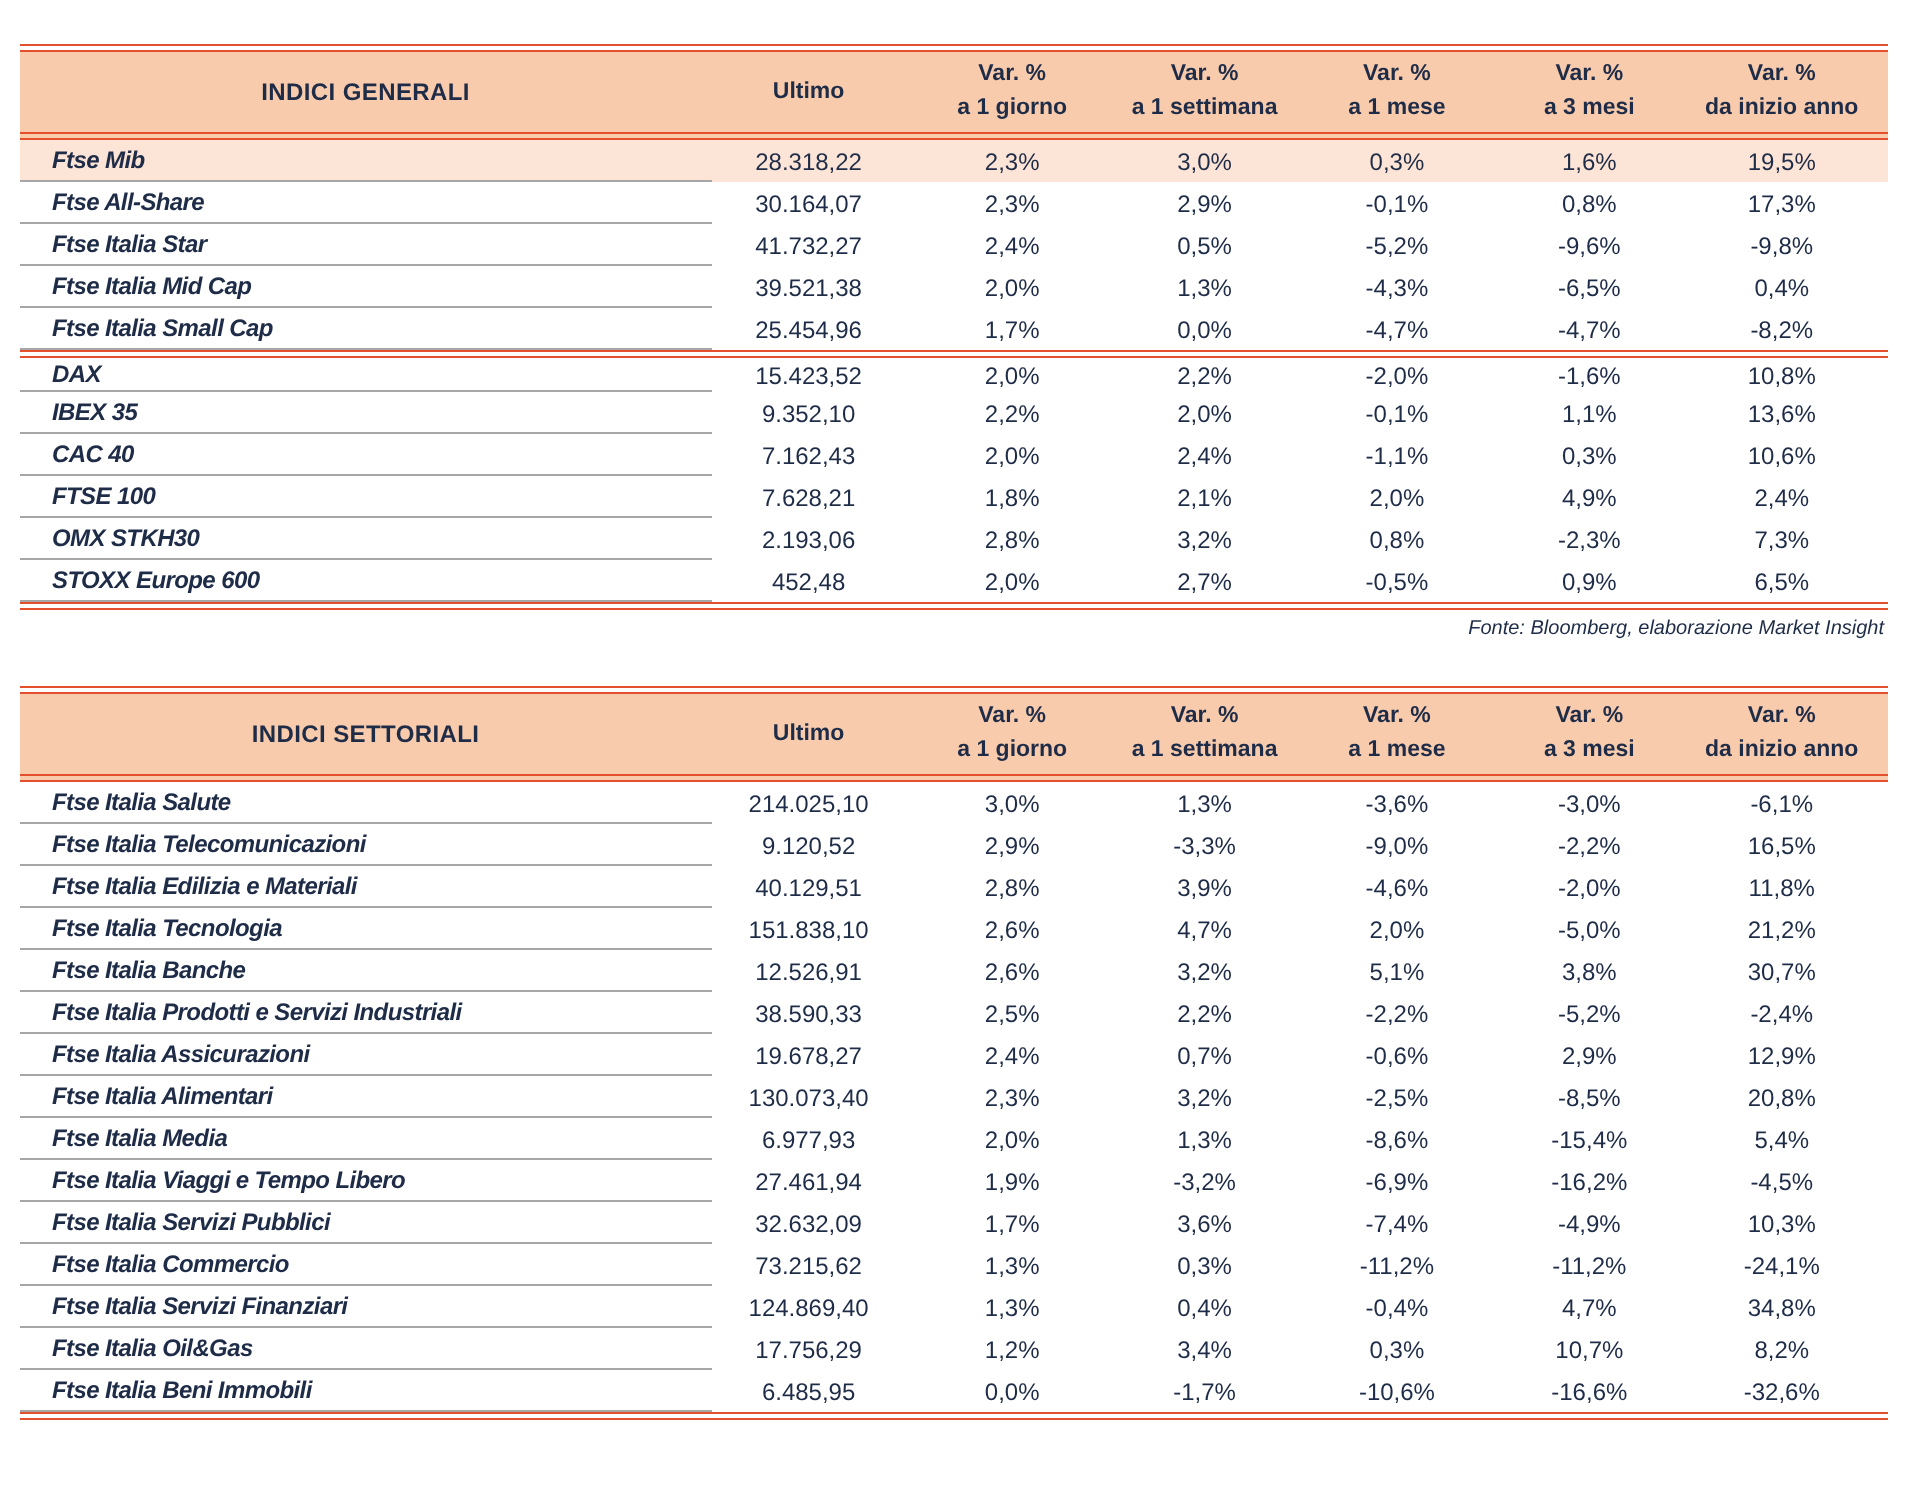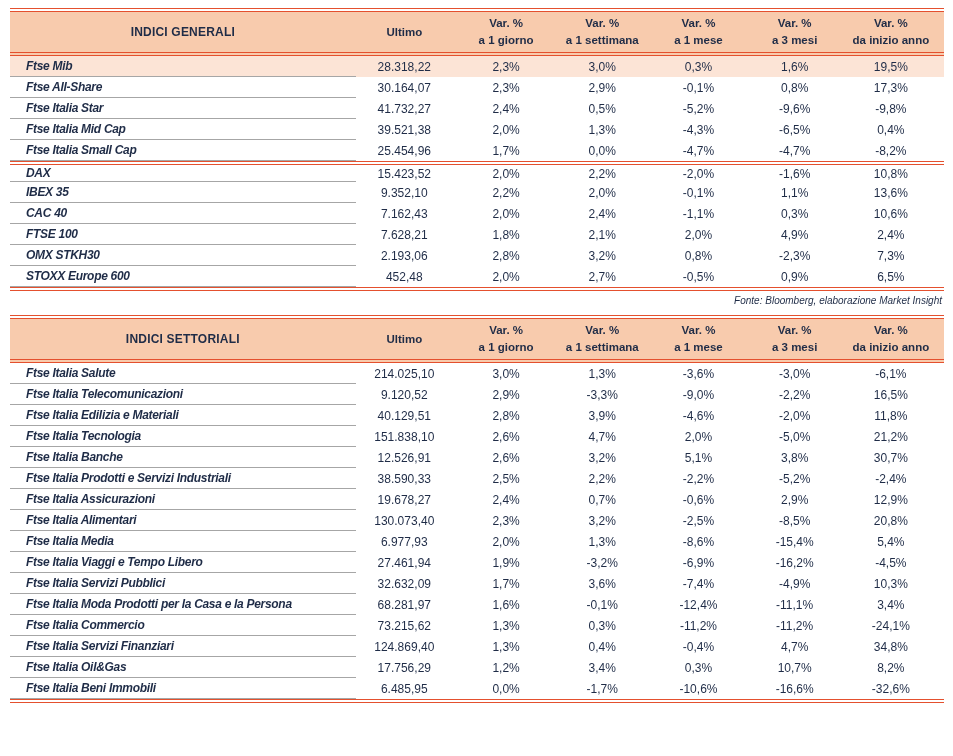--- a/index.html
+++ b/index.html
@@ -11,21 +11,21 @@
   }
   *{box-sizing:border-box;margin:0;padding:0;}
   html,body{background:#ffffff;}
   body{
     width:953px;
     font-family:"Liberation Sans","DejaVu Sans",sans-serif;
     color:var(--text);
   }
   .page{padding:8px 9px 2px 10px;}
   table{width:100%;border-collapse:separate;border-spacing:0;table-layout:fixed;}
-  .twrap{border-top:4px double var(--accent-line);border-bottom:4px double var(--accent-line);}
+  .twrap{border-top:4px double var(--accent-line);border-bottom:4px double var(--accent-line);margin-top:14px;}
   thead th{
     background:var(--header-bg);
     border-bottom:4px double var(--accent-line);
     height:44px;
     vertical-align:middle;
     font-weight:bold;
     font-size:11.5px;
     white-space:nowrap;
   }
   th.title{text-align:center;font-size:12px;letter-spacing:.2px;}
@@ -341,29 +341,20 @@
             <tr>
             <td class="name">Ftse Italia Servizi Pubblici</td>
             <td class="num">32.632,09</td>
             <td class="num bold">1,7%</td>
             <td class="num">3,6%</td>
             <td class="num">-7,4%</td>
             <td class="num">-4,9%</td>
             <td class="num">10,3%</td>
           </tr>
             <tr>
-            <td class="name">Ftse Italia Moda Prodotti per la Casa e la Persona</td>
-            <td class="num">68.281,97</td>
-            <td class="num bold">1,6%</td>
-            <td class="num">-0,1%</td>
-            <td class="num">-12,4%</td>
-            <td class="num">-11,1%</td>
-            <td class="num">3,4%</td>
-          </tr>
-            <tr>
             <td class="name">Ftse Italia Commercio</td>
             <td class="num">73.215,62</td>
             <td class="num bold">1,3%</td>
             <td class="num">0,3%</td>
             <td class="num">-11,2%</td>
             <td class="num">-11,2%</td>
             <td class="num">-24,1%</td>
           </tr>
             <tr>
             <td class="name">Ftse Italia Servizi Finanziari</td>

